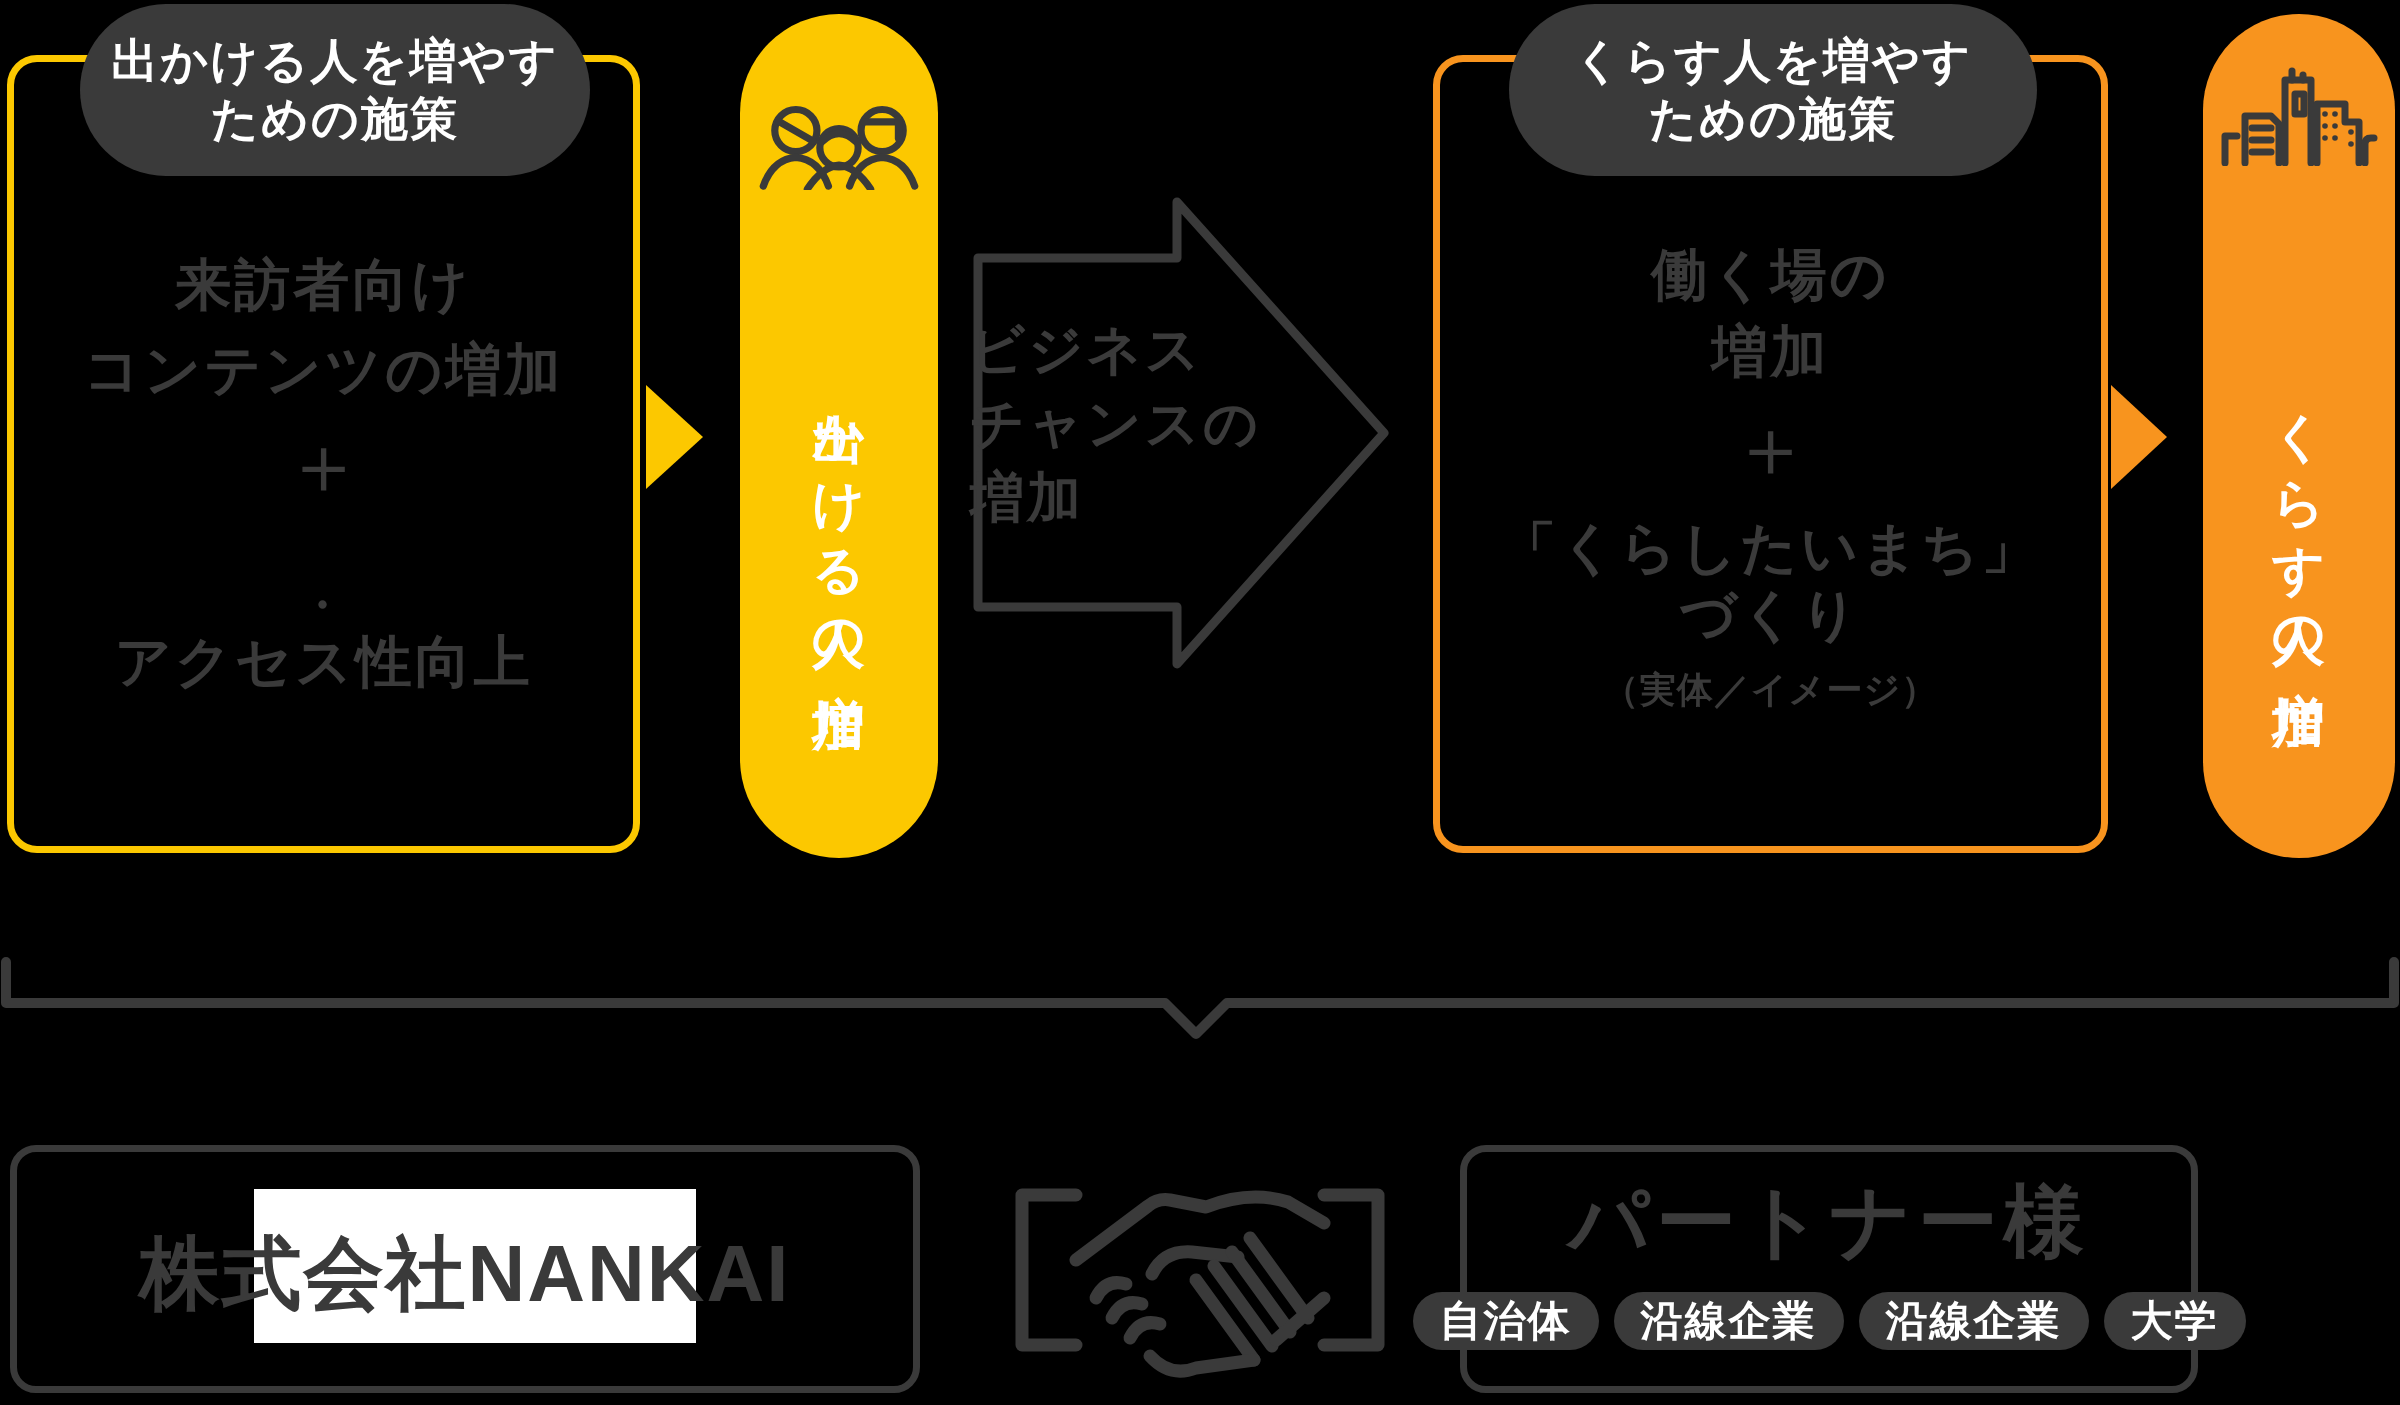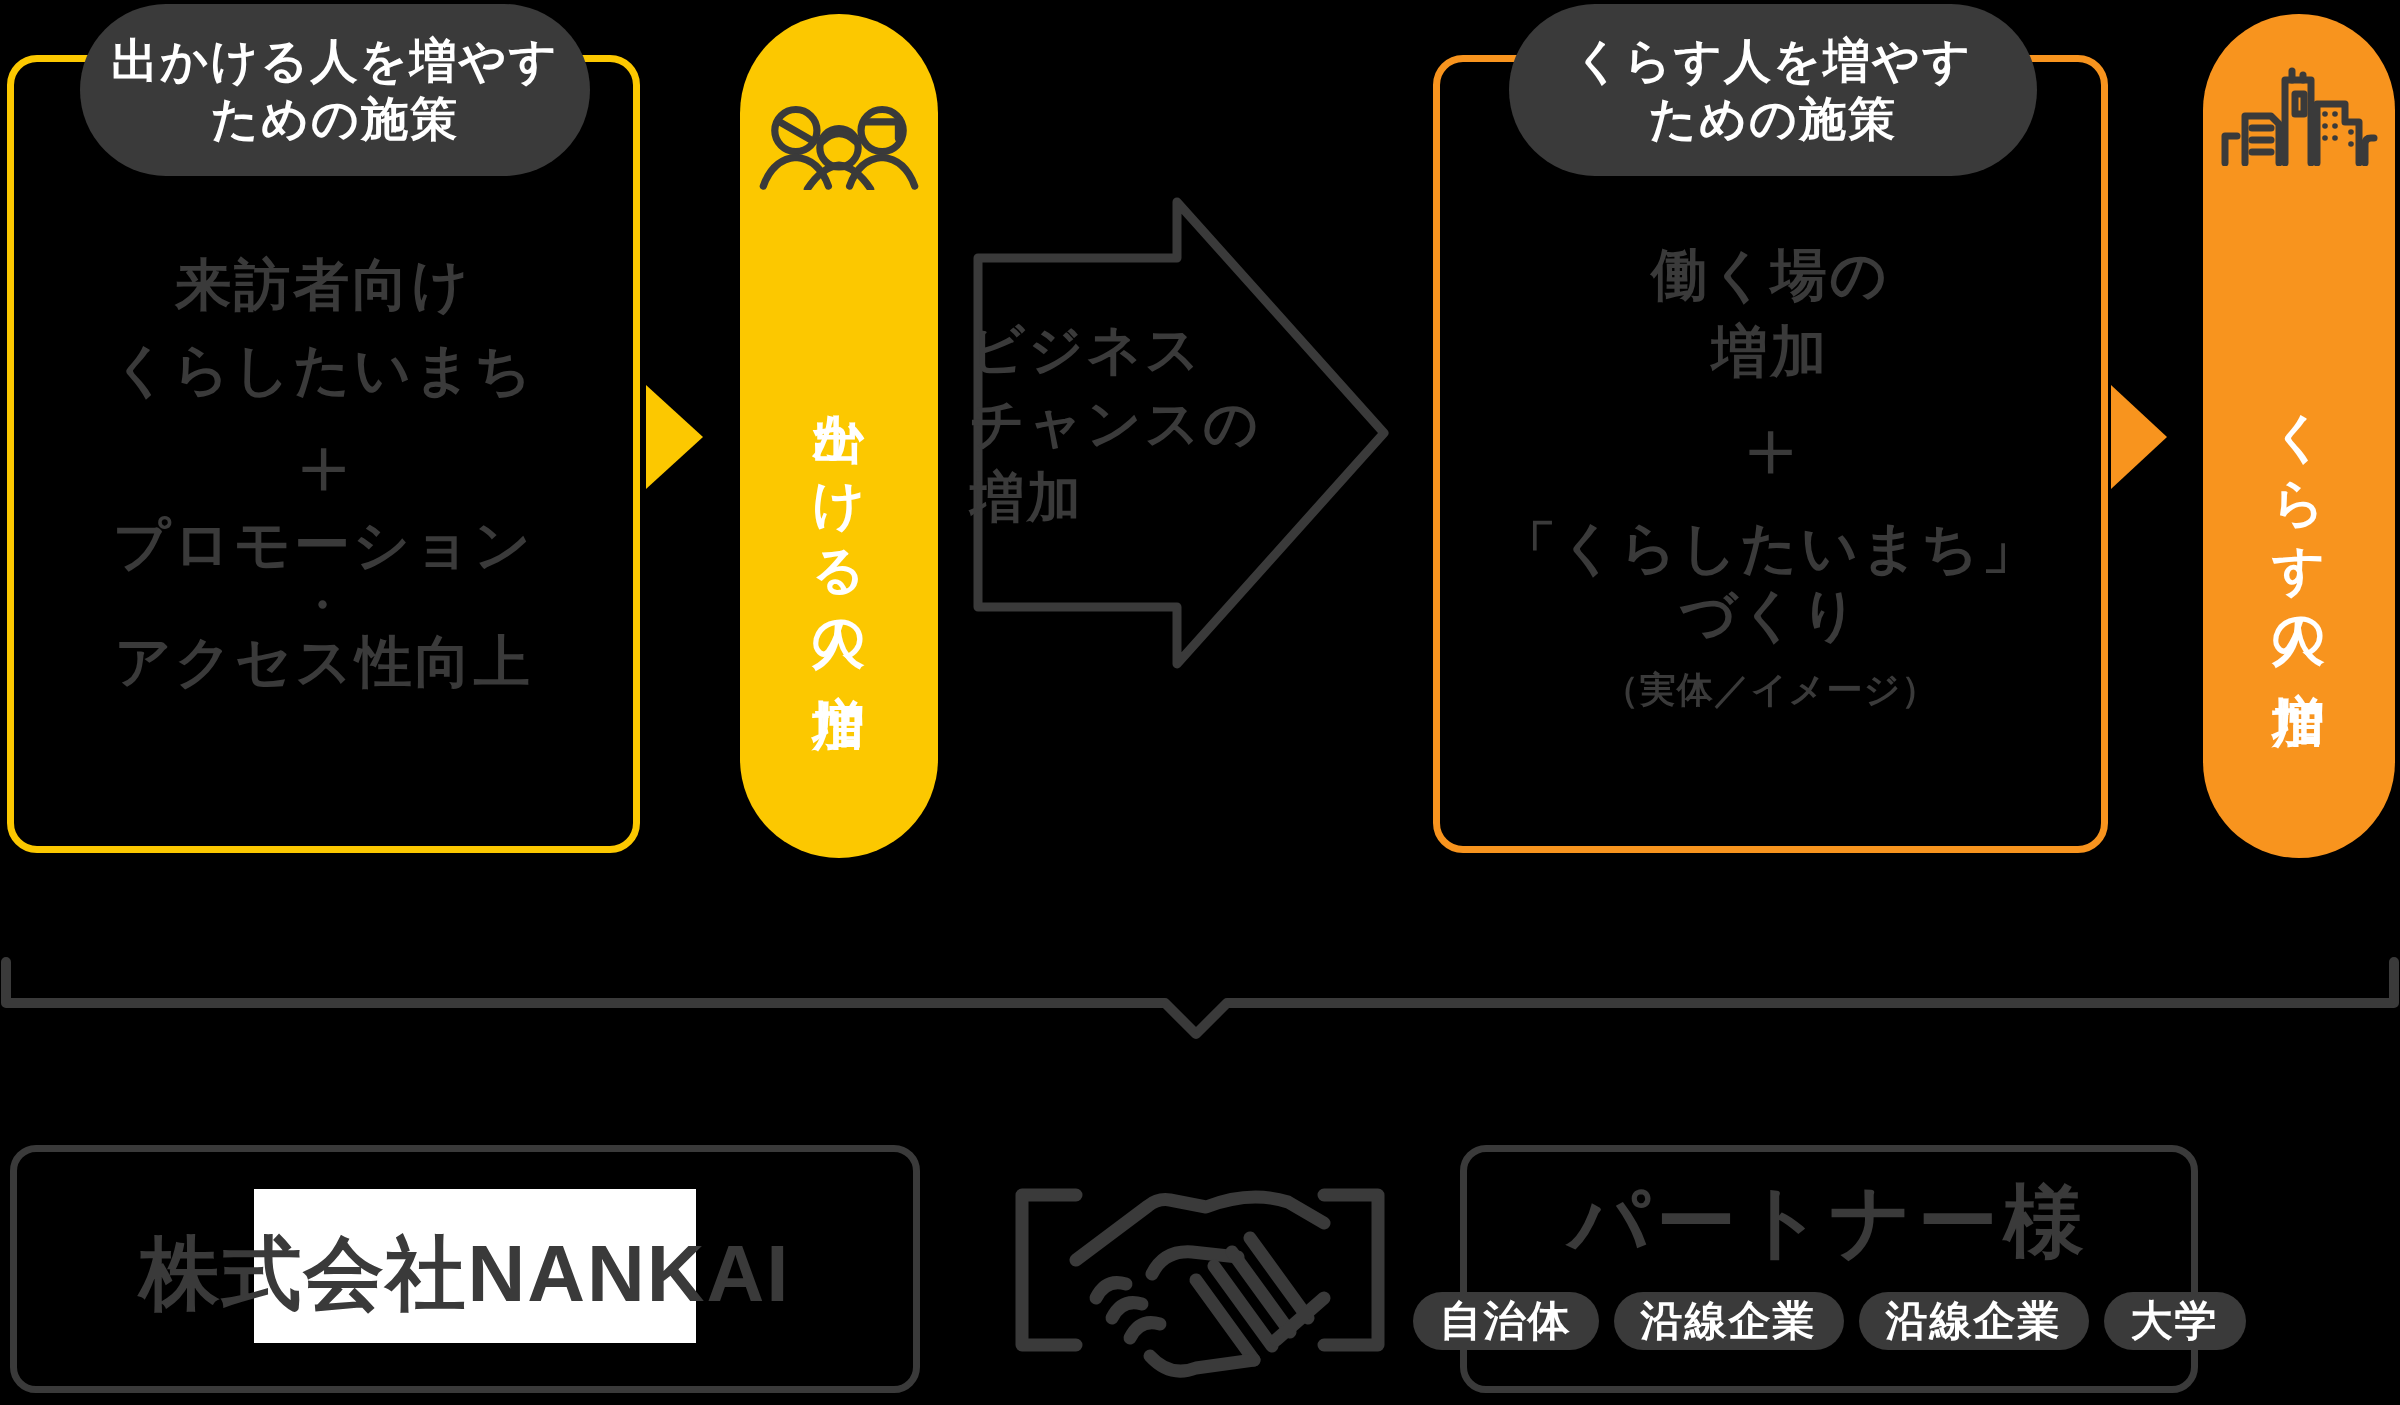--- a/index.html
+++ b/index.html
@@ -81,23 +81,22 @@
 <body>
 
 <div class="canvas">
 
   <div class="flow-box box-left"></div>
   <div class="label-pill lp-left">
     <span>出かける人を増やす</span>
     <span>ための施策</span>
   </div>
   <div class="content-line cl-left" style="top:253px">来訪者向け</div>
-  <div class="content-line cl-left" style="top:338px">くらしたいまち</div>
+  <div class="content-line cl-left" style="top:338px">コンテンツの増加</div>
   <div class="content-line cl-left plus-sign" style="top:424px">＋</div>
-  <div class="content-line cl-left" style="top:513px">プロモーション</div>
   <div class="content-line cl-left separator-dot" style="top:583px">・</div>
   <div class="content-line cl-left" style="top:630px">アクセス性向上</div>
 
   <div class="tri tri-yellow"></div>
 
   <div class="result-pill pill-yellow">
     <div class="pill-icon people">
       <svg width="164" height="92" viewBox="0 0 170 96">
         <g class="ln" stroke-width="7.5">
           <circle cx="40" cy="34" r="22"></circle>

